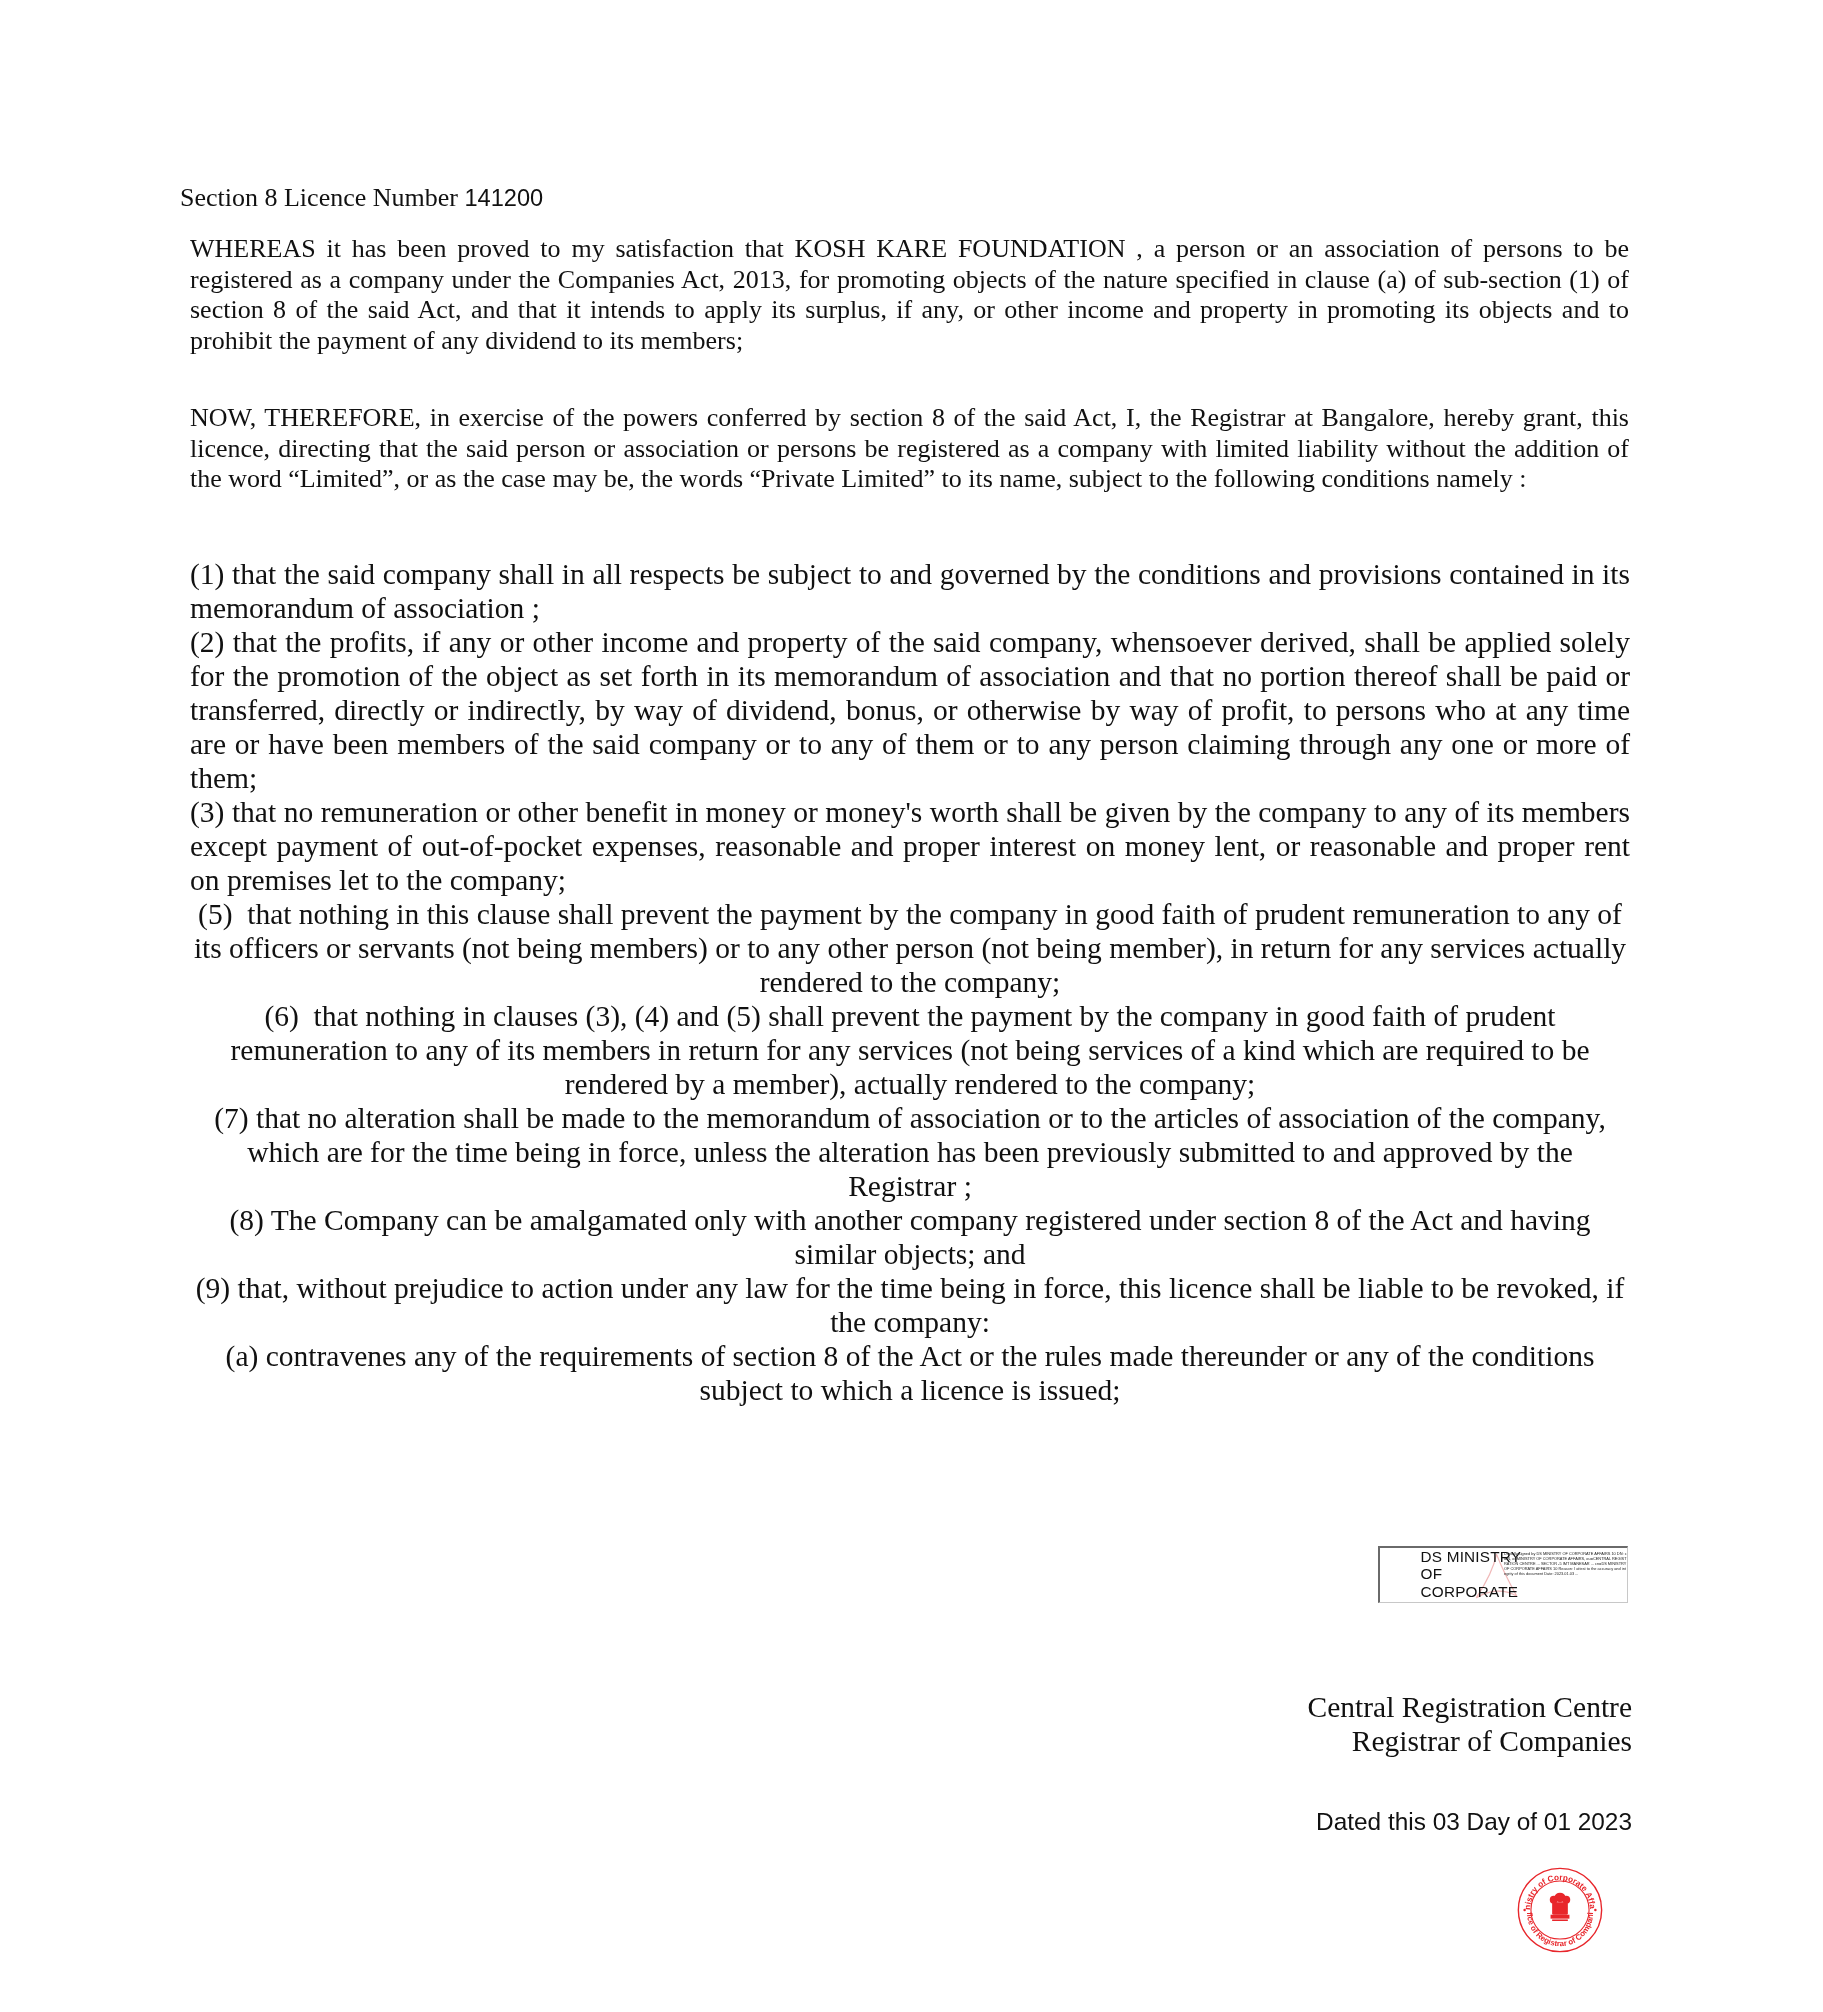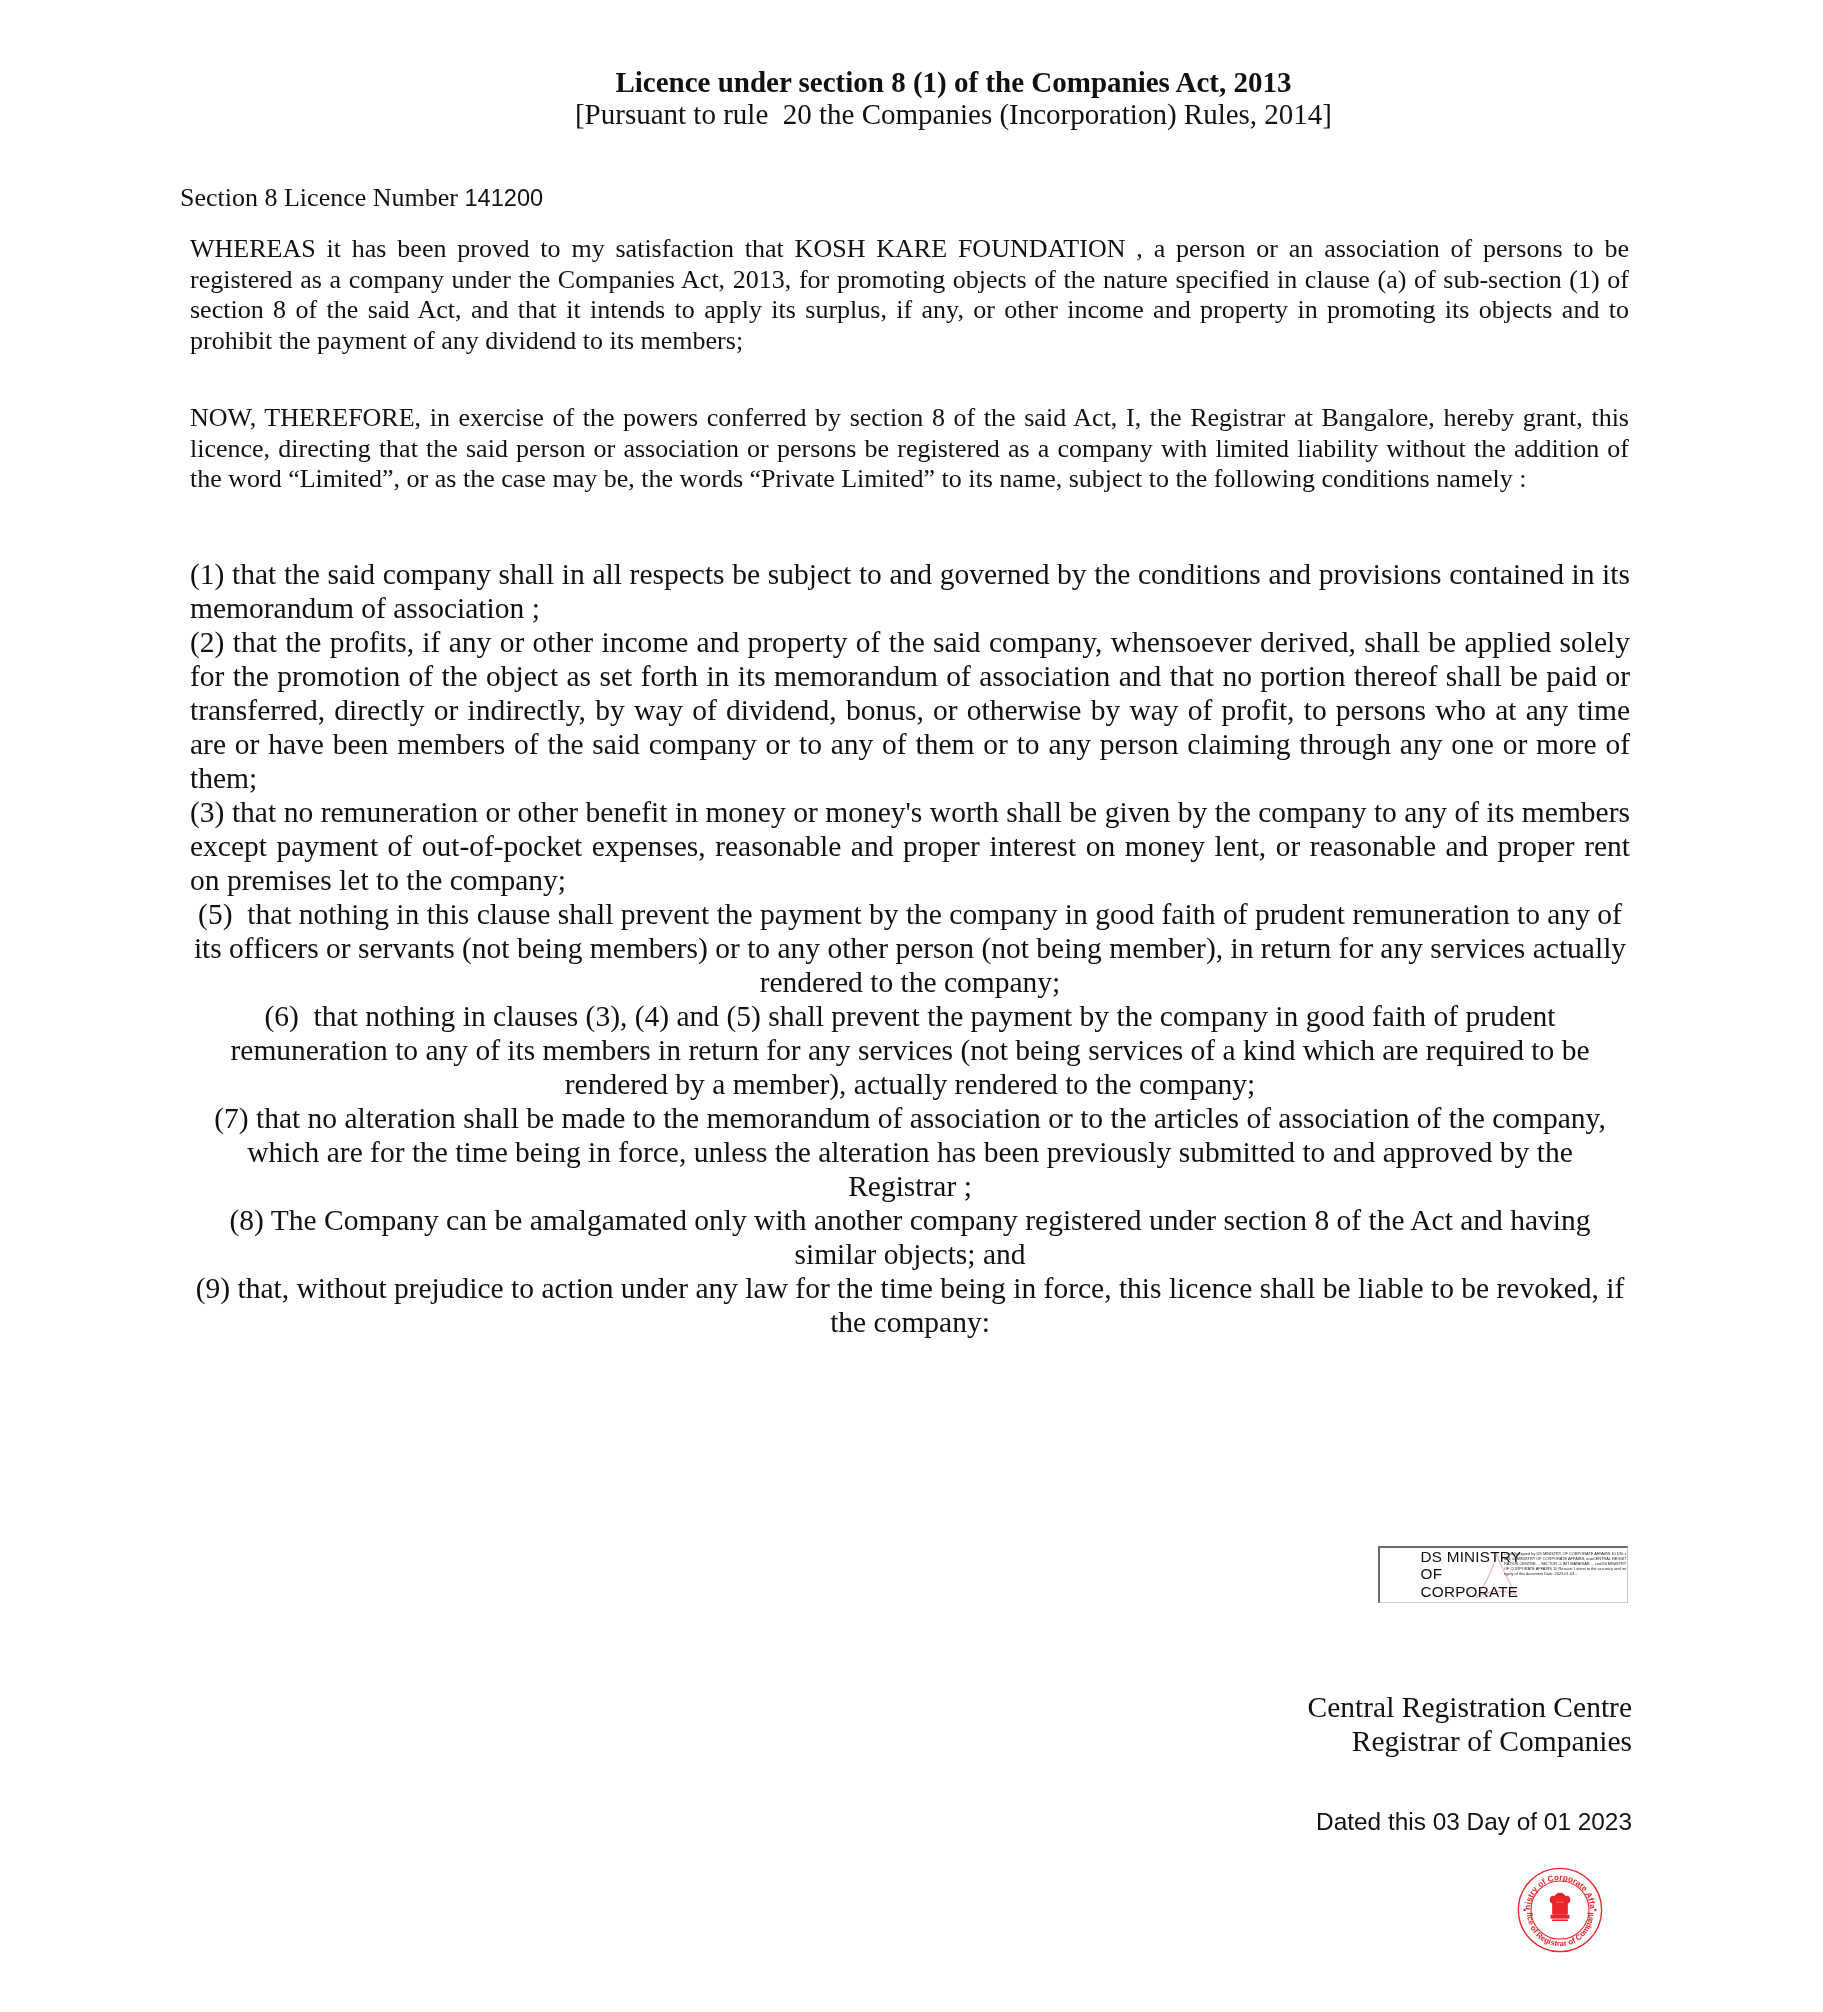--- a/index.html
+++ b/index.html
@@ -37,40 +37,37 @@
   .signatory .line { font-size: 29.5px; line-height: 34px; white-space: nowrap; }
   .dated { position: absolute; right: 192px; top: 1808px; font-size: 24.4px; line-height: 28px; text-align: right; white-space: pre; }
 
   .seal { position: absolute; left: 1516px; top: 1866px; width: 88px; height: 88px; }
 </style>
 </head>
 <body>
 
 <div class="page">
 
-  <div class="title-block serif">
-    <p class="doc-title">Licence under section 8 (1) of the Companies Act, 2013</p>
-    <p class="doc-subtitle">[Pursuant to rule  20 the Companies (Incorporation) Rules, 2014]</p>
-  </div>
 
   <div class="licence-line serif"><span>Section 8 Licence Number </span><span class="num sans">141200</span></div>
 
   <p class="para para-whereas serif">WHEREAS it has been proved to my satisfaction that KOSH KARE FOUNDATION , a person or an association of persons to be registered as a company under the Companies Act, 2013, for promoting objects of the nature specified in clause (a) of sub-section (1) of section 8 of the said Act, and that it intends to apply its surplus, if any, or other income and property in promoting its objects and to prohibit the payment of any dividend to its members;</p>
 
   <p class="para para-now serif">NOW, THEREFORE, in exercise of the powers conferred by section 8 of the said Act, I, the Registrar at Bangalore, hereby grant, this licence, directing that the said person or association or persons be registered as a company with limited liability without the addition of the word “Limited”, or as the case may be, the words “Private Limited” to its name, subject to the following conditions  namely :</p>
 
   <ol class="conditions serif">
     <li class="justify"><span class="lbl">(1) </span><span>that the said company shall in all respects be subject to and governed by the conditions and provisions contained in its memorandum of association ;</span></li>
     <li class="justify"><span class="lbl">(2) </span><span>that the profits, if any or other income and property of the said company, whensoever derived, shall be applied solely for the promotion of the object as set forth in its memorandum of association and that no portion thereof shall be paid or transferred, directly or indirectly, by way of dividend, bonus, or otherwise by way of profit, to persons who at any time are or have been members of the said company or to any of them or to any person claiming through any one or more of them;</span></li>
     <li class="justify"><span class="lbl">(3) </span><span>that no remuneration or other benefit in money or money's worth shall be given by the company to any of its members except payment of out-of-pocket expenses, reasonable and proper interest on money lent, or reasonable and proper rent on premises let to the company;</span></li>
     <li class="left"><span class="lbl">(5)  </span><span>that nothing in this clause shall prevent the payment by the company in good faith of prudent remuneration to any of its officers or servants (not being members) or to any other person (not being member), in return for any services actually rendered to the company;</span></li>
     <li class="left"><span class="lbl">(6)  </span><span>that nothing in clauses (3), (4) and (5) shall prevent the payment by the company in good faith of prudent remuneration to any of its members in return for any services (not being services of a kind which are required to be rendered by a member), actually rendered to the company;</span></li>
     <li class="left"><span class="lbl">(7) </span><span>that no alteration shall be made to the memorandum of association or to the articles of association of the company, which are for the time being in force, unless the alteration has been previously submitted to and approved by the Registrar ;</span></li>
     <li class="left"><span class="lbl">(8) </span><span>The Company can be amalgamated only with another company registered under section 8 of the Act and having similar objects; and</span></li>
     <li class="left"><span class="lbl">(9) </span><span>that, without prejudice to action under any law for the time being in force, this licence shall be liable to be revoked, if the company:</span></li>
+    <li class="left"><span class="lbl">(a) </span><span>contravenes any of the requirements of section 8 of the Act or the rules made thereunder or any of the conditions subject to which a licence is issued;</span></li>
   </ol>
 
   <div class="sig-box sans">
     <svg class="sig-mark" viewBox="0 0 60 64" xmlns="http://www.w3.org/2000/svg">
       <path d="M30 4 C36 20, 44 36, 56 58 M30 4 C26 24, 16 42, 4 60 M4 60 C20 50, 40 48, 56 58" fill="none" stroke="#f0b8b8" stroke-width="1.6"></path>
     </svg>
     <div class="sig-name">
       <div>DS MINISTRY OF</div>
       <div>CORPORATE</div>
       <div>AFFAIRS 10</div>

